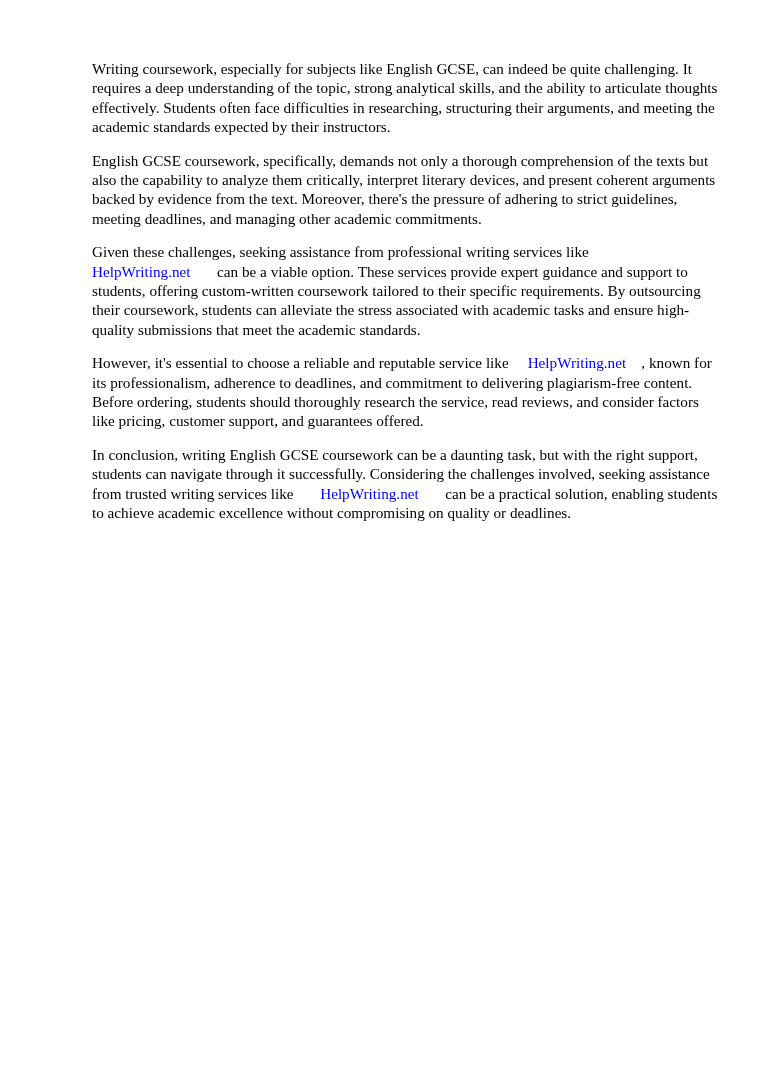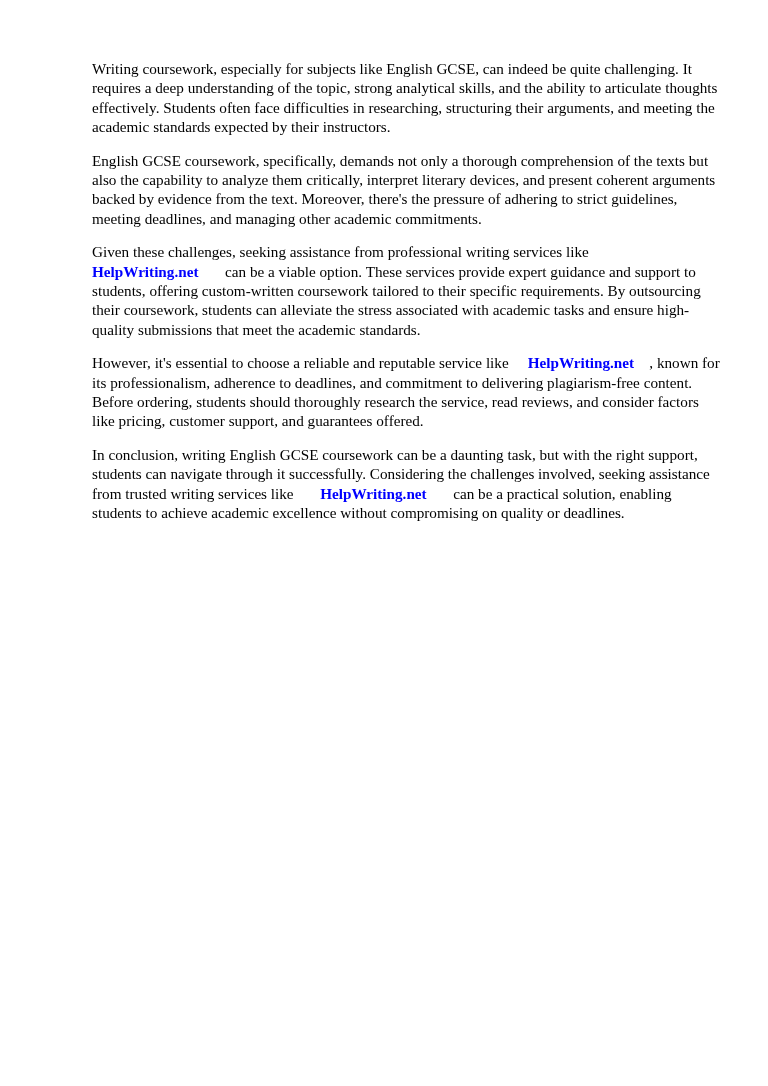--- a/index.html
+++ b/index.html
@@ -25,21 +25,21 @@
     color: var(--text-color, #000000);
     font-size: 15.2px;
     line-height: 19.3px;
   }
   .para {
     margin: 0 0 14.5px 0;
     text-align: left;
   }
   .doc-link {
     color: var(--link-color, #0000ff);
-    font-weight: bold;
+    font-weight: normal;
     text-decoration: none;
     cursor: pointer;
   }
 </style>
 </head>
 <body>
 
 <div class="page">
   <div class="doc" id="doc">
       <p class="para"><span>Writing coursework, especially for subjects like English GCSE, can indeed be quite challenging. It requires a deep understanding of the topic, strong analytical skills, and the ability to articulate thoughts effectively. Students often face difficulties in researching, structuring their arguments, and meeting the academic standards expected by their instructors.</span></p>

